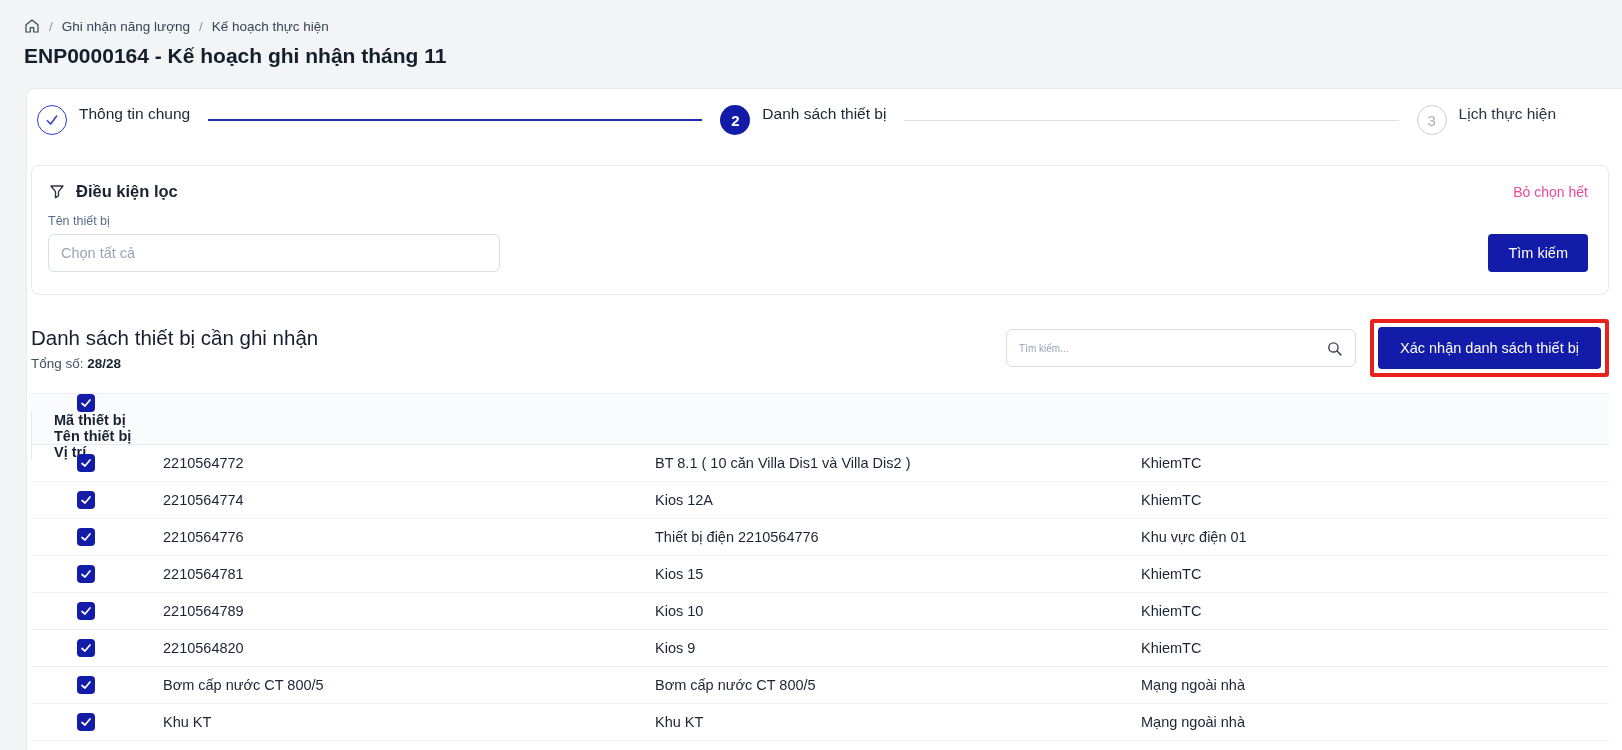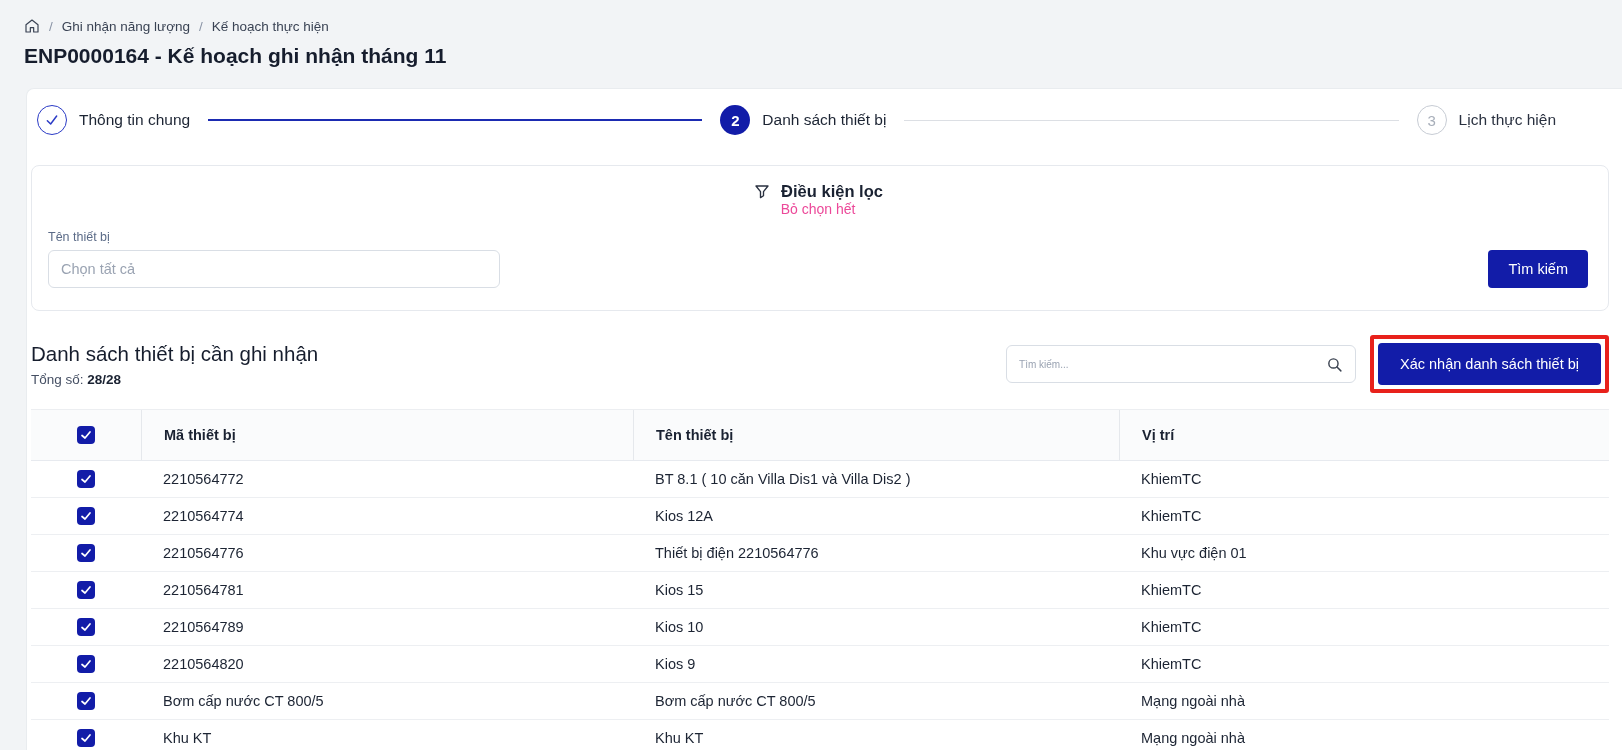--- a/index.html
+++ b/index.html
@@ -26,41 +26,41 @@
   .panel {
     position:absolute; left:26px; top:88px; right:0; bottom:-2px;
     background:#FFFFFF; border:1px solid #E9ECEF; border-right:none;
     border-radius:8px 0 0 0;
   }
   
   .stepper {
     display:flex; align-items:center;
     margin:16px 66px 0 10px;
   }
-  .step { display:flex; align-items:center; gap:12px; }
+  .step { display:flex; gap:12px; }
   .step-circle {
     width:30px; height:30px; border-radius:50%;
     display:flex; align-items:center; justify-content:center;
     font-size:15px; flex:0 0 auto; background:#fff;
   }
   .step.completed .step-circle { border:1.5px solid #2B3BC6; }
   .step.active .step-circle { background:#121CA8; color:#fff; font-weight:700; }
   .step.pending .step-circle { border:1px solid #C7CCD4; color:#A7AEB9; }
   .step-label { font-size:15.5px; color:#1C2433; white-space:nowrap; }
   .step.pending .step-label { color:#2A3140; }
   .connector { flex:1; height:2px; margin:0 18px; }
   .connector.done { background:#1B2BB2; }
   .connector.todo { background:#DCDFE4; height:1px; }
   
   .filter-card {
     margin:30px 13px 0 4px;
     border:1px solid #E6E9EE; border-radius:8px;
     padding:16px 20px 22px 16px;
   }
-  .filter-head { display:flex; align-items:center; justify-content:space-between;flex-direction:column; }
+  .filter-head { display:flex; align-items:center; justify-content:space-between; }
   .filter-title-wrap { display:flex; align-items:center; gap:10px; }
   .filter-title { font-size:16.5px; font-weight:600; color:#1A2232; }
   .link-btn { font-size:14px; color:#ec4899; cursor:pointer; background:none; border:none; font-family:inherit; }
   .field-label { margin:13px 0 6px 0; font-size:12.5px; color:#5B6B87; }
   .filter-controls { display:flex; align-items:flex-end; }
   .text-input {
     width:452px; height:38px; border:1px solid #D9DEE5; border-radius:6px;
     padding:0 12px; font-size:14.5px; font-family:inherit; color:#1C2433;
     outline:none; background:#fff;
   }
@@ -94,21 +94,21 @@
   .btn-confirm {
     height:42px; padding:0 22px;
     background:#121CA8; color:#fff; border:none; border-radius:4px;
     font-size:14.5px; font-weight:500; font-family:inherit; cursor:pointer;
     white-space:nowrap;
   }
   
   .table { margin:16px 13px 0 4px; }
   .thead {
     display:flex; align-items:stretch; height:52px;
-    background:#FAFBFC; border-top:1px solid #ECEEF1; border-bottom:1px solid #E7EAEF;
+    background:#FAFBFC; border-top:1px solid #ECEEF1; border-bottom:1px solid #E7EAEF;flex-direction:column;
   }
   .th {
     display:flex; align-items:center; padding-left:22px;
     font-size:14.5px; font-weight:700; color:#1A2232;
     border-left:1px solid #E5E8EC;
   }
   .th.col-check { border-left:none; justify-content:center; padding-left:0; }
   .col-check { width:110px; flex:0 0 auto; }
   .col-code  { width:492px; flex:0 0 auto; }
   .col-name  { width:486px; flex:0 0 auto; }

